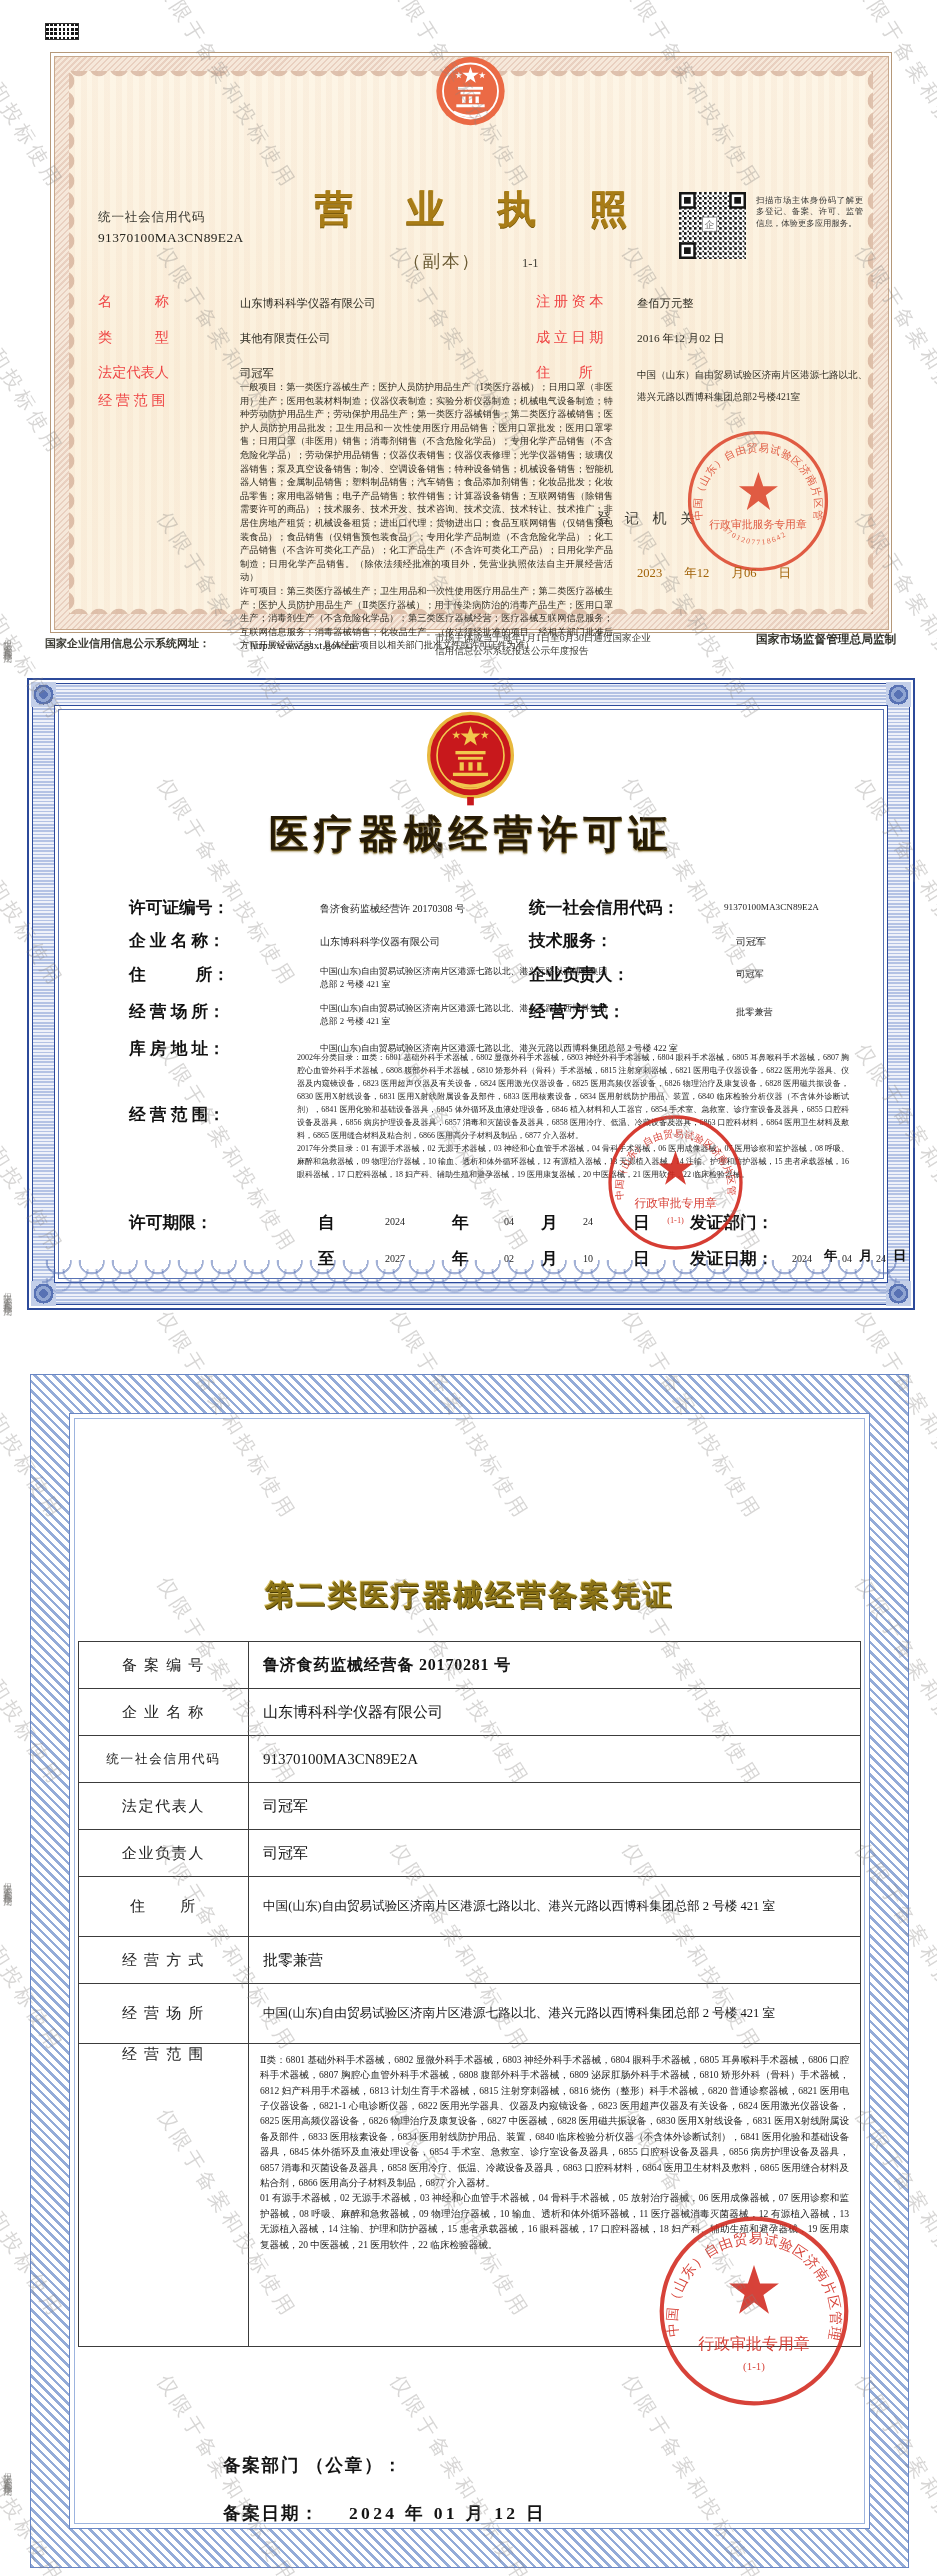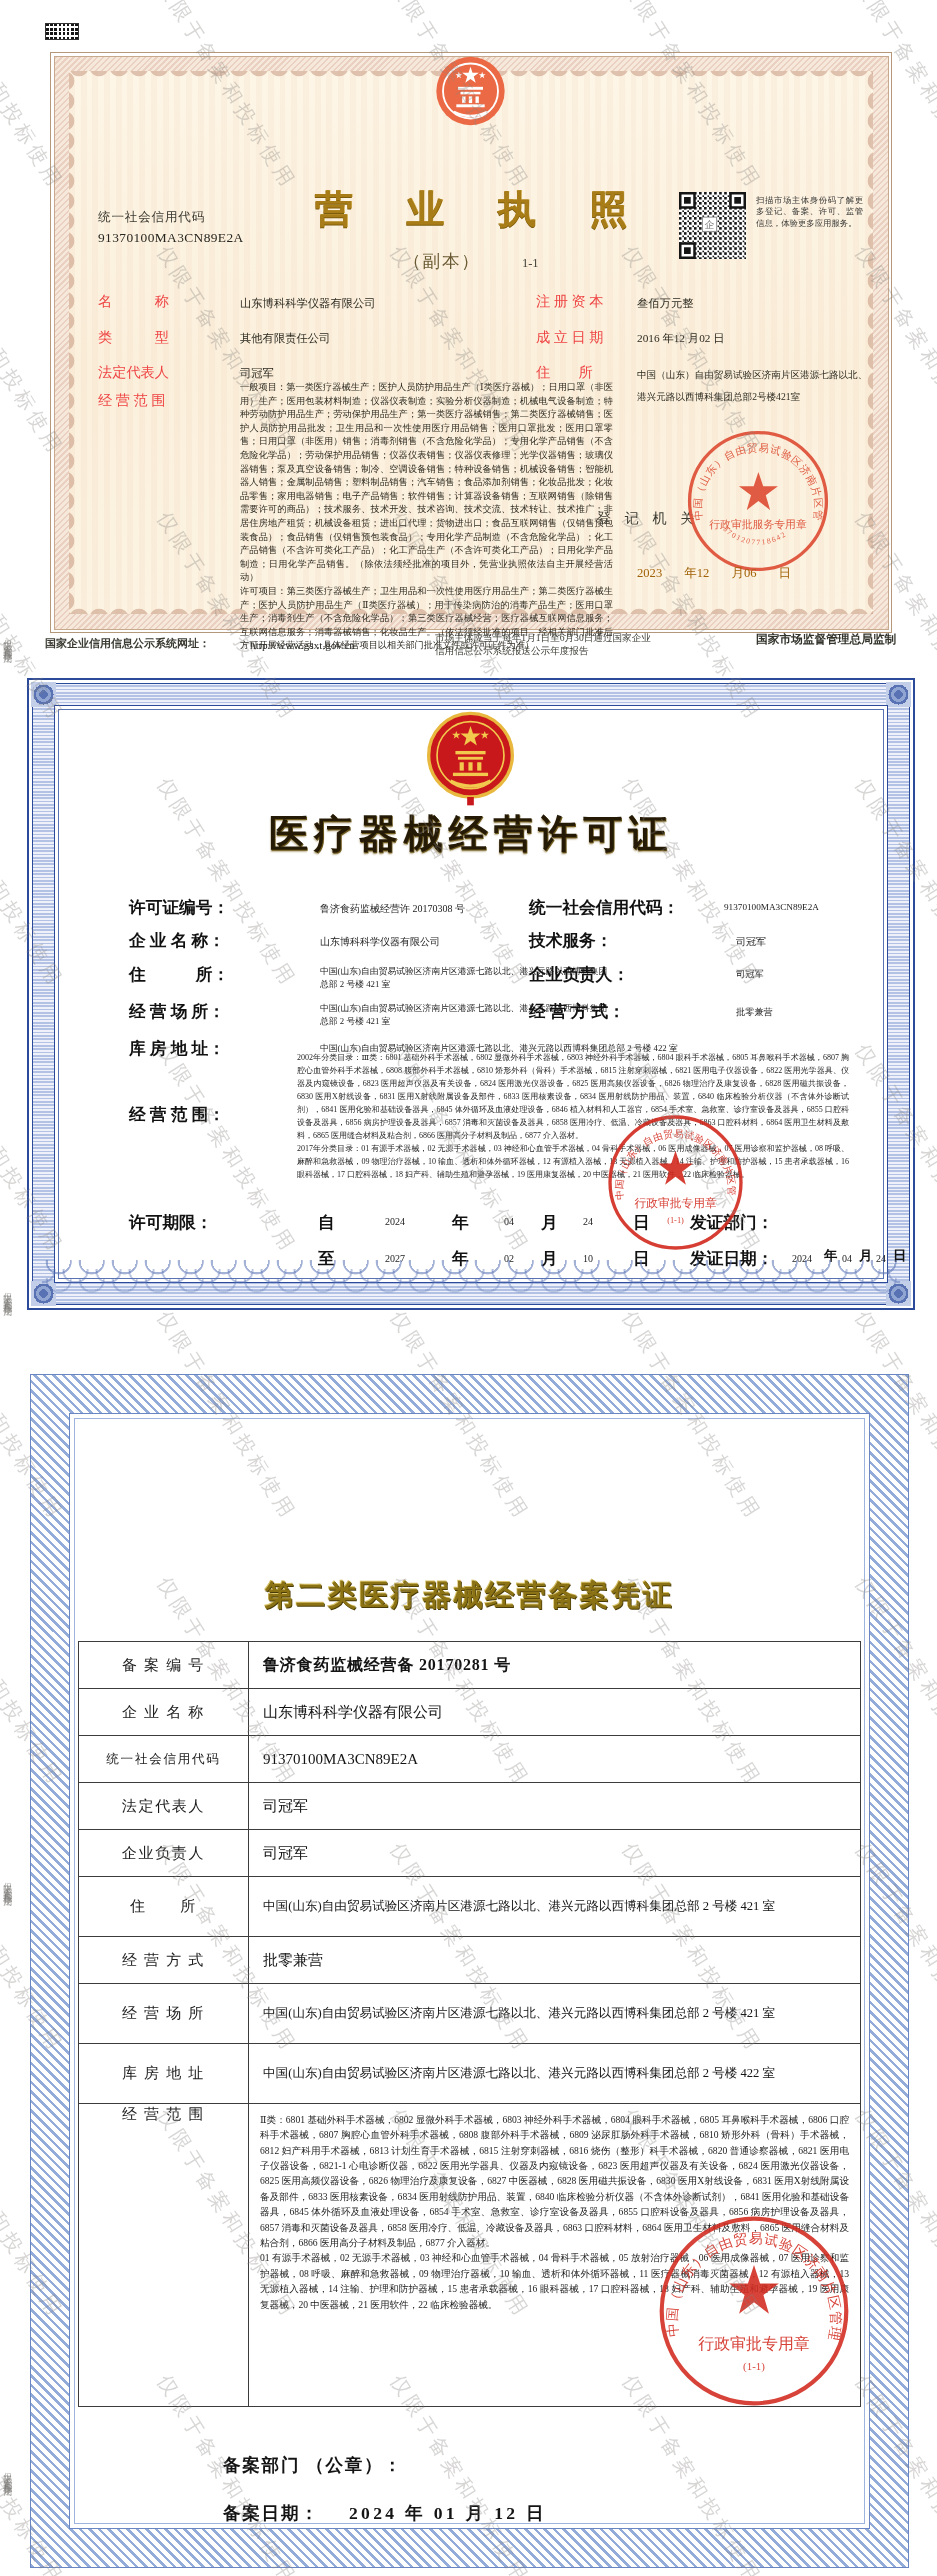--- a/index.html
+++ b/index.html
@@ -403,24 +403,20 @@
         <td class="c3-val c3-val-addr">中国(山东)自由贸易试验区济南片区港源七路以北、港兴元路以西博科集团总部 2 号楼 421 室</td>
           </tr>
       <tr class="h56">
             <td class="c3-lab">经 营 方 式</td>
         <td class="c3-val">批零兼营</td>
           </tr>
       <tr class="h72">
             <td class="c3-lab">经 营 场 所</td>
         <td class="c3-val c3-val-addr">中国(山东)自由贸易试验区济南片区港源七路以北、港兴元路以西博科集团总部 2 号楼 421 室</td>
           </tr>
-      <tr class="h72">
-            <td class="c3-lab">库 房 地 址</td>
-        <td class="c3-val c3-val-addr">中国(山东)自由贸易试验区济南片区港源七路以北、港兴元路以西博科集团总部 2 号楼 422 室</td>
-          </tr>
       <tr>
             <td class="c3-lab c3-scope-cell">经 营 范 围</td>
         <td class="c3-scope-cell">
               <div class="c3-scope">Ⅱ类：6801 基础外科手术器械，6802 显微外科手术器械，6803 神经外科手术器械，6804 眼科手术器械，6805 耳鼻喉科手术器械，6806 口腔科手术器械，6807 胸腔心血管外科手术器械，6808 腹部外科手术器械，6809 泌尿肛肠外科手术器械，6810 矫形外科（骨科）手术器械，6812 妇产科用手术器械，6813 计划生育手术器械，6815 注射穿刺器械，6816 烧伤（整形）科手术器械，6820 普通诊察器械，6821 医用电子仪器设备，6821-1 心电诊断仪器，6822 医用光学器具、仪器及内窥镜设备，6823 医用超声仪器及有关设备，6824 医用激光仪器设备，6825 医用高频仪器设备，6826 物理治疗及康复设备，6827 中医器械，6828 医用磁共振设备，6830 医用X射线设备，6831 医用X射线附属设备及部件，6833 医用核素设备，6834 医用射线防护用品、装置，6840 临床检验分析仪器（不含体外诊断试剂），6841 医用化验和基础设备器具，6845 体外循环及血液处理设备，6854 手术室、急救室、诊疗室设备及器具，6855 口腔科设备及器具，6856 病房护理设备及器具，6857 消毒和灭菌设备及器具，6858 医用冷疗、低温、冷藏设备及器具，6863 口腔科材料，6864 医用卫生材料及敷料，6865 医用缝合材料及粘合剂，6866 医用高分子材料及制品，6877 介入器材。
 01 有源手术器械，02 无源手术器械，03 神经和心血管手术器械，04 骨科手术器械，05 放射治疗器械，06 医用成像器械，07 医用诊察和监护器械，08 呼吸、麻醉和急救器械，09 物理治疗器械，10 输血、透析和体外循环器械，11 医疗器械消毒灭菌器械，12 有源植入器械，13 无源植入器械，14 注输、护理和防护器械，15 患者承载器械，16 眼科器械，17 口腔科器械，18 妇产科、辅助生殖和避孕器械，19 医用康复器械，20 中医器械，21 医用软件，22 临床检验器械。</div>
             </td>
           </tr>
     </tbody>
       </table>
 

